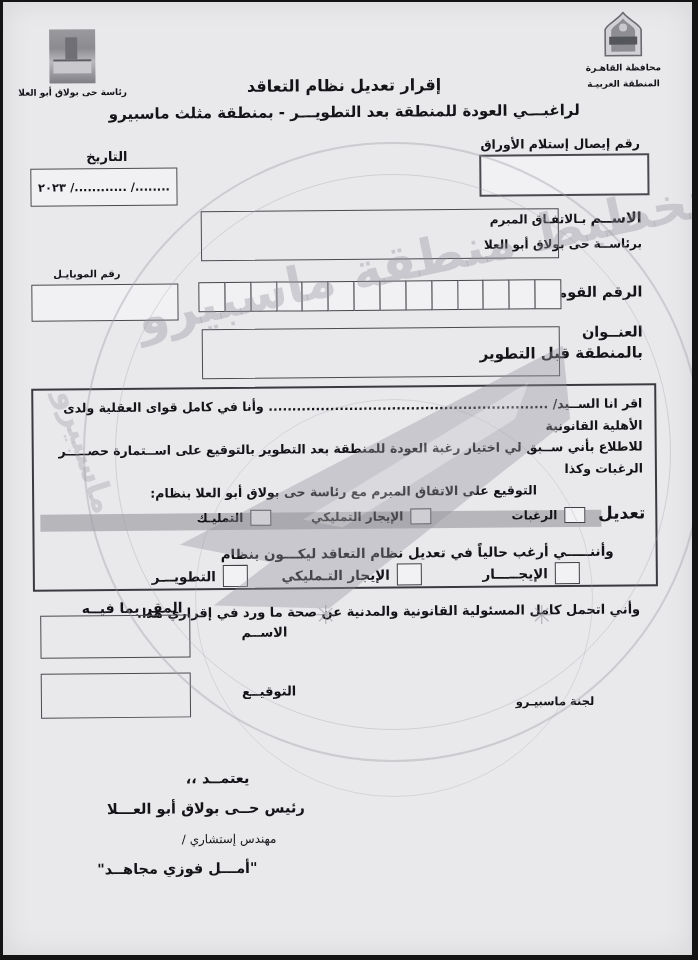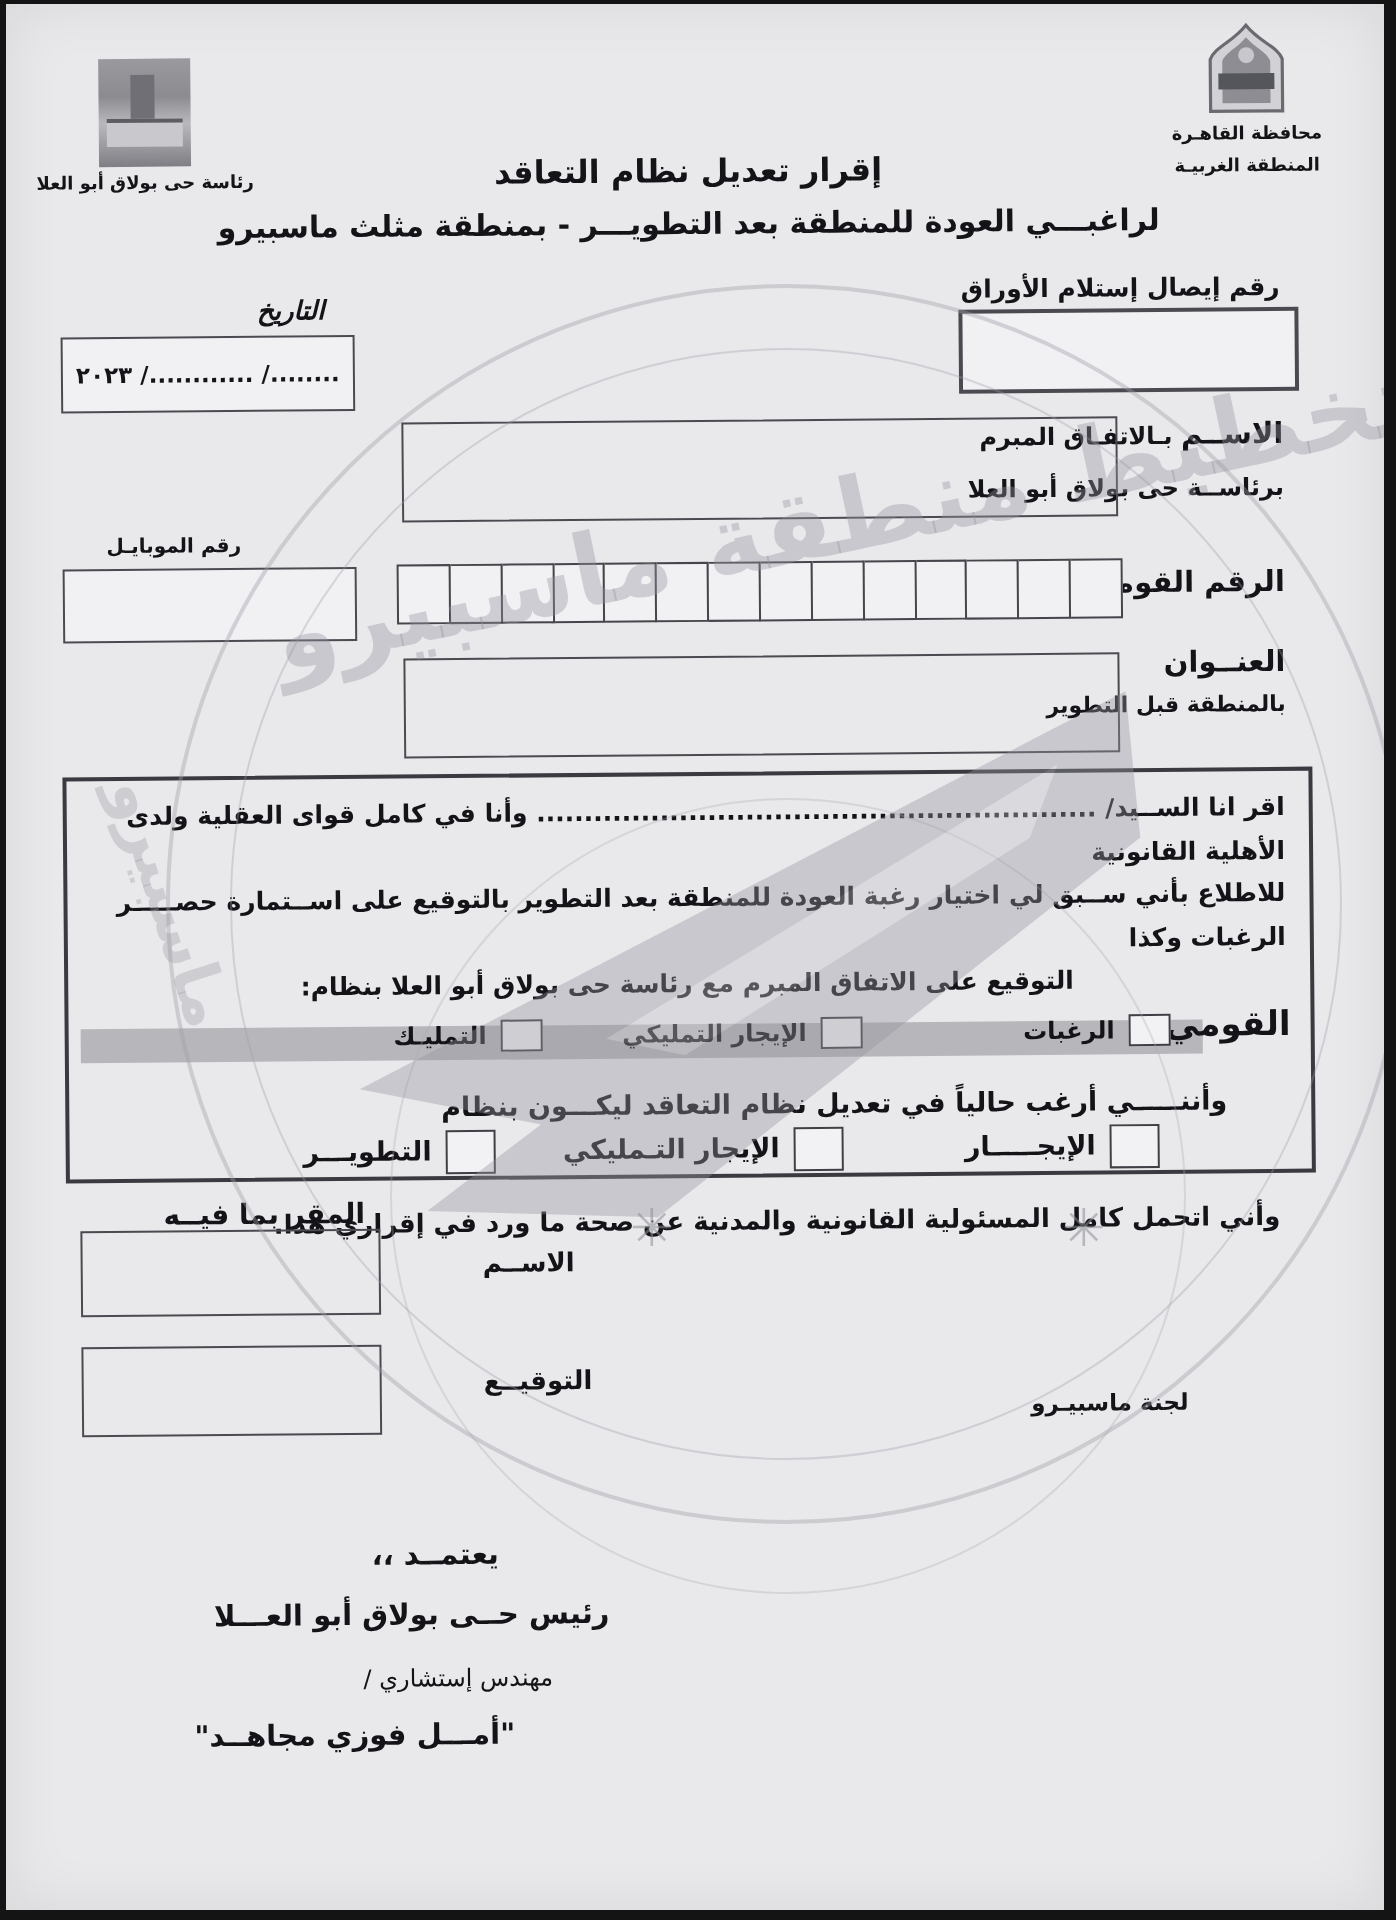--- a/index.html
+++ b/index.html
@@ -17,36 +17,36 @@
   .logo-caption { position:absolute; left:12px; top:83px; width:122px; text-align:center; font-size:9px; font-weight:bold; }
   .emblem { position:absolute; left:598px; top:12px; width:52px; height:46px; }
   .emblem-captions { position:absolute; left:580px; top:60px; width:88px; text-align:center; font-size:9px; font-weight:bold; line-height:1.8; }
 
   .title1 { position:absolute; left:0; top:74px; width:100%; text-align:center; font-size:16px; font-weight:bold; letter-spacing:.5px; }
   .title2 { position:absolute; left:0; top:101px; width:100%; text-align:center; font-size:15px; font-weight:bold; direction:rtl; }
 
   
   .receipt-label { position:absolute; left:468px; top:136px; width:184px; text-align:center; font-size:12.5px; font-weight:bold; direction:rtl; }
   .receipt-box { position:absolute; left:479px; top:154px; width:170px; height:42px; border:2px solid #4a4a50; background:#f1f1f4; }
-  .date-label { position:absolute; left:86px; top:145px; width:76px; text-align:right; font-size:13px; font-weight:bold;font-style:italic; }
+  .date-label { position:absolute; left:86px; top:145px; width:76px; text-align:left; font-size:13px; font-weight:bold; }
   .date-box { position:absolute; left:30px; top:164px; width:147px; height:38px; border:1.5px solid #4a4a50; background:#f1f1f4;
               display:flex; align-items:center; justify-content:center; font-size:11.5px; font-weight:bold; direction:ltr; letter-spacing:.5px; }
 
   
   .field-label { position:absolute; direction:rtl; text-align:right; }
   .name-label { right:48px; top:205px; width:210px; font-size:12px; font-weight:bold; line-height:1.9; }
   .name-label .big { font-size:14.5px; }
   .name-box { position:absolute; left:200px; top:208px; width:358px; height:50px; border:1.5px solid #4a4a50; }
   .mobile-label { position:absolute; left:52px; top:264px; width:105px; text-align:left; font-size:10px; font-weight:bold; direction:rtl; }
   .mobile-box { position:absolute; left:30px; top:280px; width:147px; height:37px; border:1.5px solid #4a4a50; background:#f1f1f4; }
   .nid-label { right:48px; top:284px; font-size:14.5px; font-weight:bold; }
   .nid-grid { position:absolute; left:198px; top:279px; width:362px; height:30px; display:flex; direction:rtl; }
   .id-cell { flex:1; border:1.2px solid #45454b; margin-left:-1.2px; background:#f1f1f4; }
   .addr-label { right:48px; top:323px; font-size:14.5px; font-weight:bold; line-height:1.35; }
-  .addr-label .sub { font-size:11px; font-weight:bold; }
+  .addr-label .sub { font-size:15px; font-weight:bold; }
   .addr-box { position:absolute; left:200px; top:326px; width:358px; height:50px; border:1.5px solid #4a4a50; }
 
   
   .decl-box { position:absolute; left:29px; top:384px; width:625px; height:203px; border:2px solid #3a3a40; direction:rtl; padding:7px 12px 0 10px; }
   .decl-line { font-size:12.5px; font-weight:bold; line-height:1.72; text-align:right; }
   .decl-line3 { text-align:center; }
   .opt-row { position:relative; height:28px; }
   .row1 { margin-top:5px; }
   .gray-band { position:absolute; right:42px; left:-4px; top:4px; height:17px; background:#b7b7bb; }
   .side-label { position:absolute; right:-2px; top:-3px; font-size:17px; font-weight:bold; }
@@ -152,21 +152,21 @@
     </div>
     <div class="addr-box"></div>
 
     <div class="decl-box">
       <div class="decl-line">اقر انا الســيد/ ........................................................... وأنا في كامل قواى العقلية ولدى الأهلية القانونية</div>
       <div class="decl-line">للاطلاع بأني ســبق لي اختيار رغبة العودة للمنطقة بعد التطوير بالتوقيع على اســتمارة حصـــــر الرغبات وكذا</div>
       <div class="decl-line decl-line3">التوقيع على الاتفاق المبرم مع رئاسة حى بولاق أبو العلا بنظام:</div>
 
       <div class="opt-row row1">
         <span class="gray-band"></span>
-        <span class="side-label">القومي</span>
+        <span class="side-label">تعديل</span>
       <span class="opt o0">
             <span class="cb"></span>
             <span class="opt-label">الرغبات</span>
           </span>
           <span class="opt o1">
             <span class="cb"></span>
             <span class="opt-label">الإيجار التمليكي</span>
           </span>
           <span class="opt o2">
             <span class="cb"></span>

